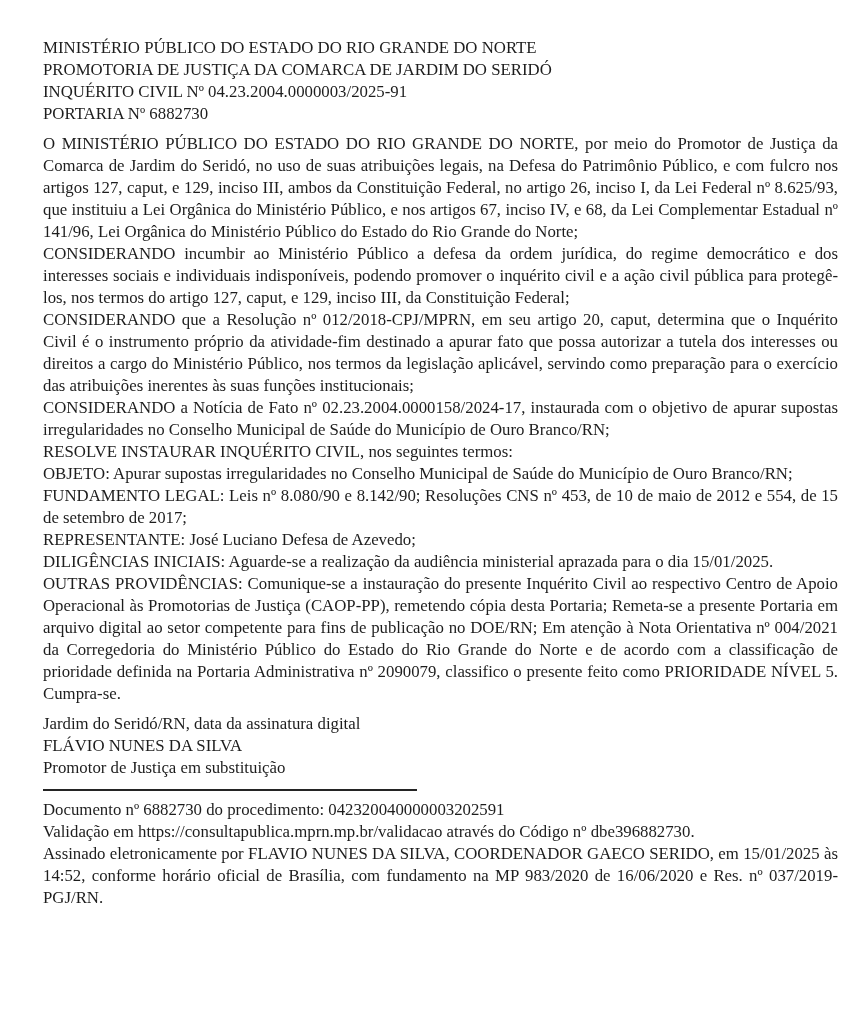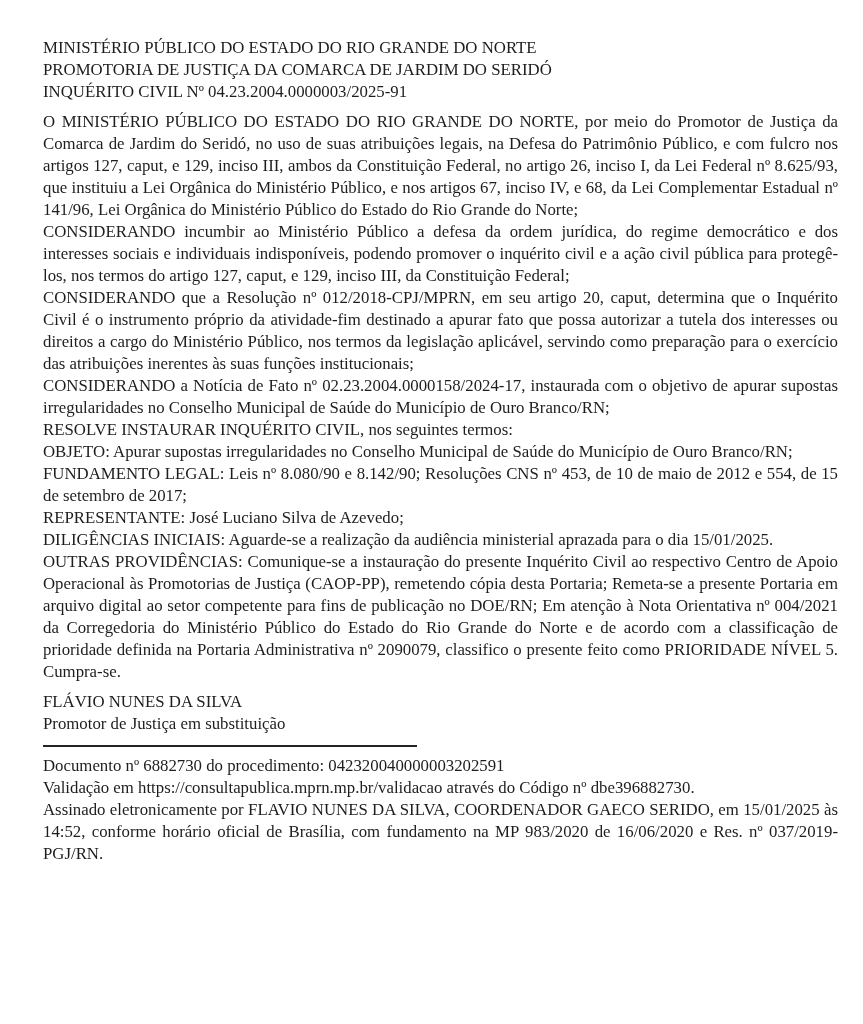--- a/index.html
+++ b/index.html
@@ -31,36 +31,38 @@
 </style>
 </head>
 <body>
 
 <div class="doc">
 
   <div>
     <p>MINISTÉRIO PÚBLICO DO ESTADO DO RIO GRANDE DO NORTE</p>
     <p>PROMOTORIA DE JUSTIÇA DA COMARCA DE JARDIM DO SERIDÓ</p>
     <p class="gap1">INQUÉRITO CIVIL Nº 04.23.2004.0000003/2025-91</p>
+    <p class="gap1">PORTARIA Nº 6882730</p>
   </div>
 
   <div>
     <p class="jus">O MINISTÉRIO PÚBLICO DO ESTADO DO RIO GRANDE DO NORTE, por meio do Promotor de Justiça da Comarca de Jardim do Seridó, no uso de suas atribuições legais, na Defesa do Patrimônio Público, e com fulcro nos artigos 127, caput, e 129, inciso III, ambos da Constituição Federal, no artigo 26, inciso I, da Lei Federal nº 8.625/93, que instituiu a Lei Orgânica do Ministério Público, e nos artigos 67, inciso IV, e 68, da Lei Complemen­tar Estadual nº 141/96, Lei Orgânica do Ministério Público do Estado do Rio Grande do Norte;</p>
     <p class="jus">CONSIDERANDO incumbir ao Ministério Público a defesa da ordem jurídica, do regime democrático e dos interesses sociais e individuais indisponíveis, podendo promover o inquérito civil e a ação civil pública para pro­tegê-los, nos termos do artigo 127, caput, e 129, inciso III, da Constituição Federal;</p>
     <p class="jus">CONSIDERANDO que a Resolução nº 012/2018-CPJ/MPRN, em seu artigo 20, caput, determina que o Inquérito Civil é o instrumento próprio da atividade-fim destinado a apurar fato que possa autorizar a tutela dos interesses ou direitos a cargo do Ministério Público, nos termos da legislação aplicável, servindo como preparação para o exercício das atribuições inerentes às suas funções institucionais;</p>
     <p class="jus">CONSIDERANDO a Notícia de Fato nº 02.23.2004.0000158/2024-17, instaurada com o objetivo de apurar supos­tas irregularidades no Conselho Municipal de Saúde do Município de Ouro Branco/RN;</p>
     <p class="jus">RESOLVE INSTAURAR INQUÉRITO CIVIL, nos seguintes termos:</p>
     <p class="jus">OBJETO: Apurar supostas irregularidades no Conselho Municipal de Saúde do Município de Ouro Branco/RN;</p>
     <p class="jus">FUNDAMENTO LEGAL: Leis nº 8.080/90 e 8.142/90; Resoluções CNS nº 453, de 10 de maio de 2012 e 554, de 15 de setembro de 2017;</p>
-    <p class="jus">REPRESENTANTE: José Luciano Silva de Azevedo;</p>
+    <p class="jus">REPRESENTANTE: José Luciano Defesa de Azevedo;</p>
     <p class="jus">DILIGÊNCIAS INICIAIS: Aguarde-se a realização da audiência ministerial aprazada para o dia 15/01/2025.</p>
     <p class="jus">OUTRAS PROVIDÊNCIAS: Comunique-se a instauração do presente Inquérito Civil ao respectivo Centro de Apoio Operacional às Promotorias de Justiça (CAOP-PP), remetendo cópia desta Portaria; Remeta-se a presente Portaria em arquivo digital ao setor competente para fins de publicação no DOE/RN; Em atenção à Nota Orien­tativa nº 004/2021 da Corregedoria do Ministério Público do Estado do Rio Grande do Norte e de acordo com a classificação de prioridade definida na Portaria Administrativa nº 2090079, classifico o presente feito como PRIO­RIDADE NÍVEL 5. Cumpra-se.</p>
   </div>
 
   <div class="sig">
+    <p>Jardim do Seridó/RN, data da assinatura digital</p>
     <p>FLÁVIO NUNES DA SILVA</p>
     <p>Promotor de Justiça em substituição</p>
   </div>
 
   <div class="divider"></div>
 
   <div>
     <p class="jus">Documento nº 6882730 do procedimento: 042320040000003202591</p>
     <p class="jus">Validação em https://consultapublica.mprn.mp.br/validacao através do Código nº dbe396882730.</p>
     <p class="jus">Assinado eletronicamente por FLAVIO NUNES DA SILVA, COORDENADOR GAECO SERIDO, em 15/01/2025 às 14:52, conforme horário oficial de Brasília, com fundamento na MP 983/2020 de 16/06/2020 e Res. nº 037/2019-PGJ/RN.</p>

